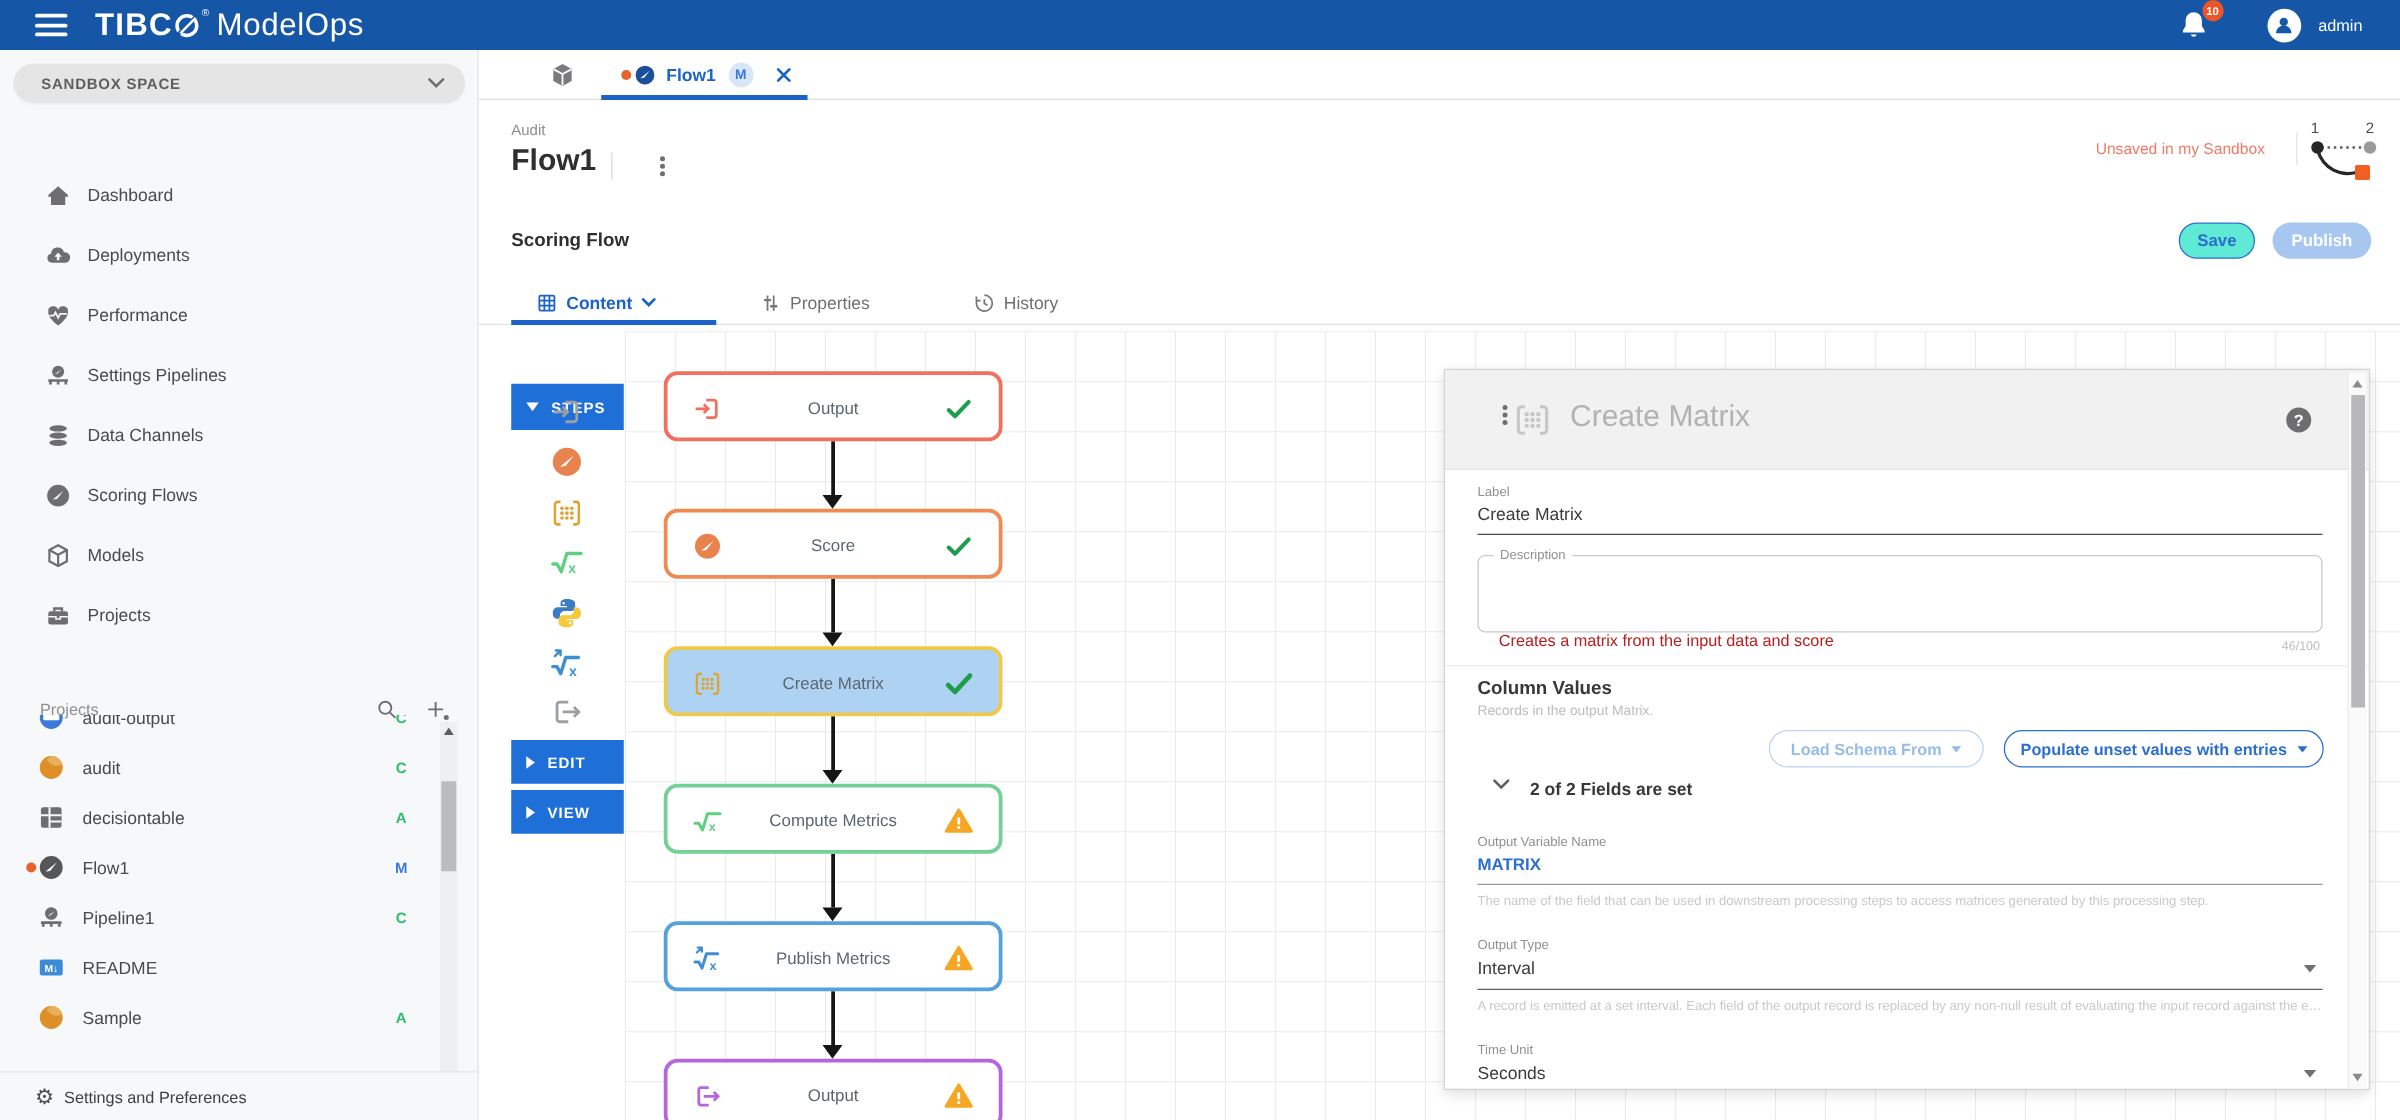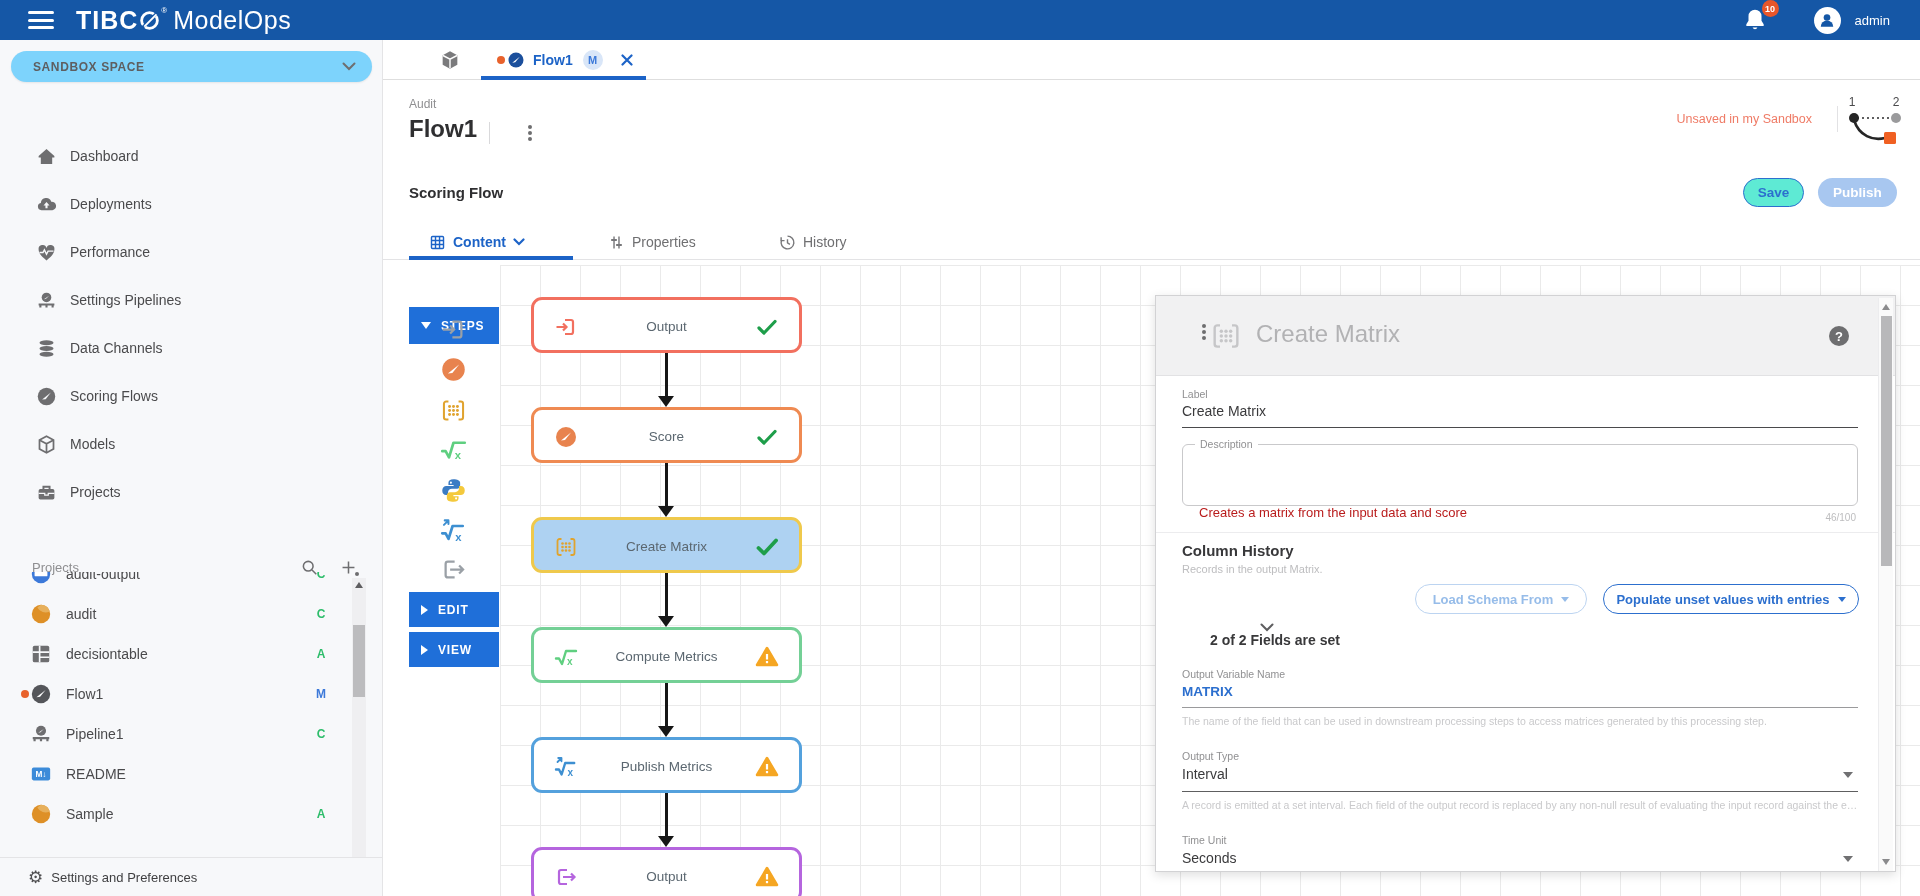--- a/index.html
+++ b/index.html
@@ -23,21 +23,21 @@
   .badge { position:absolute; top:-7px; right:-11px; min-width:17px; height:17px; border-radius:9px;
     background:#E8562A; color:#fff; font-size:9px; font-weight:bold; display:flex;
     align-items:center; justify-content:center; padding:0 3px; }
   .avatar { width:27px; height:27px; border-radius:50%; background:#fff; display:flex;
     align-items:center; justify-content:center; margin-right:14px; cursor:pointer; }
   .username { font-size:13px; margin-right:30px; }
 
   
   .sidebar { position:absolute; top:40px; left:0; width:383px; height:856px;
     background:#F7F8FA; border-right:1px solid #E4E4E6; z-index:40; }
-  .space-box { position:absolute; top:11px; left:11px; width:361px; height:31px; background:#7dd3fc;
+  .space-box { position:absolute; top:11px; left:11px; width:361px; height:31px; background:#e5e5e5;
     border-radius:16px; box-shadow:0 1px 2px rgba(0,0,0,.08); display:flex; align-items:center;
     padding:0 16px 0 22px; cursor:pointer; }
   .space-box .lbl { font-size:12px; font-weight:bold; letter-spacing:.6px; color:#5E5E60; }
   .space-box svg { margin-left:auto; }
   .nav { position:absolute; top:92px; left:0; width:383px; }
   .nav-item { height:48px; display:flex; align-items:center; padding-left:36px; cursor:pointer; }
   .nav-item .nicon { width:21px; height:21px; margin-right:13px; flex:0 0 auto; }
   .nav-item .nlabel { font-size:14px; color:#4A4A4C; }
 
   .proj-head { position:absolute; top:514px; left:0; width:383px; height:26px; display:flex;
@@ -180,22 +180,22 @@
   .sec-sub { position:absolute; left:26px; top:267px; font-size:11px; color:#BDBDBF; }
   .pill { position:absolute; top:288px; height:30px; border-radius:15px; font-size:13px;
     font-weight:600; display:flex; align-items:center; justify-content:center; background:#fff;
     cursor:pointer; }
   .pill .pv { margin-left:8px; width:0; height:0; border-left:4px solid transparent;
     border-right:4px solid transparent; }
   .pill-disabled { left:259px; width:172px; border:1.5px solid #BCD4F1; color:#96BCE9; }
   .pill-disabled .pv { border-top:5px solid #96BCE9; }
   .pill-primary { left:447px; width:256px; border:1.5px solid #2C6FCE; color:#2C6FCE; }
   .pill-primary .pv { border-top:5px solid #2C6FCE; }
-  .fields-row { position:absolute; left:38px; top:327px; display:flex; align-items:center;
-    cursor:pointer;flex-direction:column; }
+  .fields-row { position:absolute; left:38px; top:327px; display:flex; align-items:flex-start;
+    cursor:pointer; }
   .fields-row .ftext { font-size:14px; font-weight:600; color:#38383A; margin-left:16px; }
   .helper { position:absolute; left:26px; width:676px; font-size:10.5px; color:#C9C9CB;
     white-space:nowrap; overflow:hidden; text-overflow:ellipsis; }
   .sel-arrow { position:absolute; width:0; height:0; border-left:5px solid transparent;
     border-right:5px solid transparent; border-top:6px solid #707072; right:42px; }
   .blue-val { color:#2C6FCE !important; font-weight:600; font-size:13.5px !important; }
 </style>
 </head>
 <body>
 
@@ -646,21 +646,21 @@
         <div class="fline" style="top:131px;background:#4A4A4C;"></div>
 
         <div class="descbox">
           <span class="notch">Description</span>
           <div class="dval">Creates a matrix from the input data and score</div>
         </div>
         <span class="counter">46/100</span>
 
         <div class="insp-div"></div>
 
-        <div class="sec-title">Column History</div>
+        <div class="sec-title">Column Values</div>
         <div class="sec-sub">Records in the output Matrix.</div>
 
         <div class="pill pill-disabled">
           <span>Load Schema From</span>
           <span class="pv"></span>
         </div>
         <div class="pill pill-primary">
           <span>Populate unset values with entries</span>
           <span class="pv"></span>
         </div>

